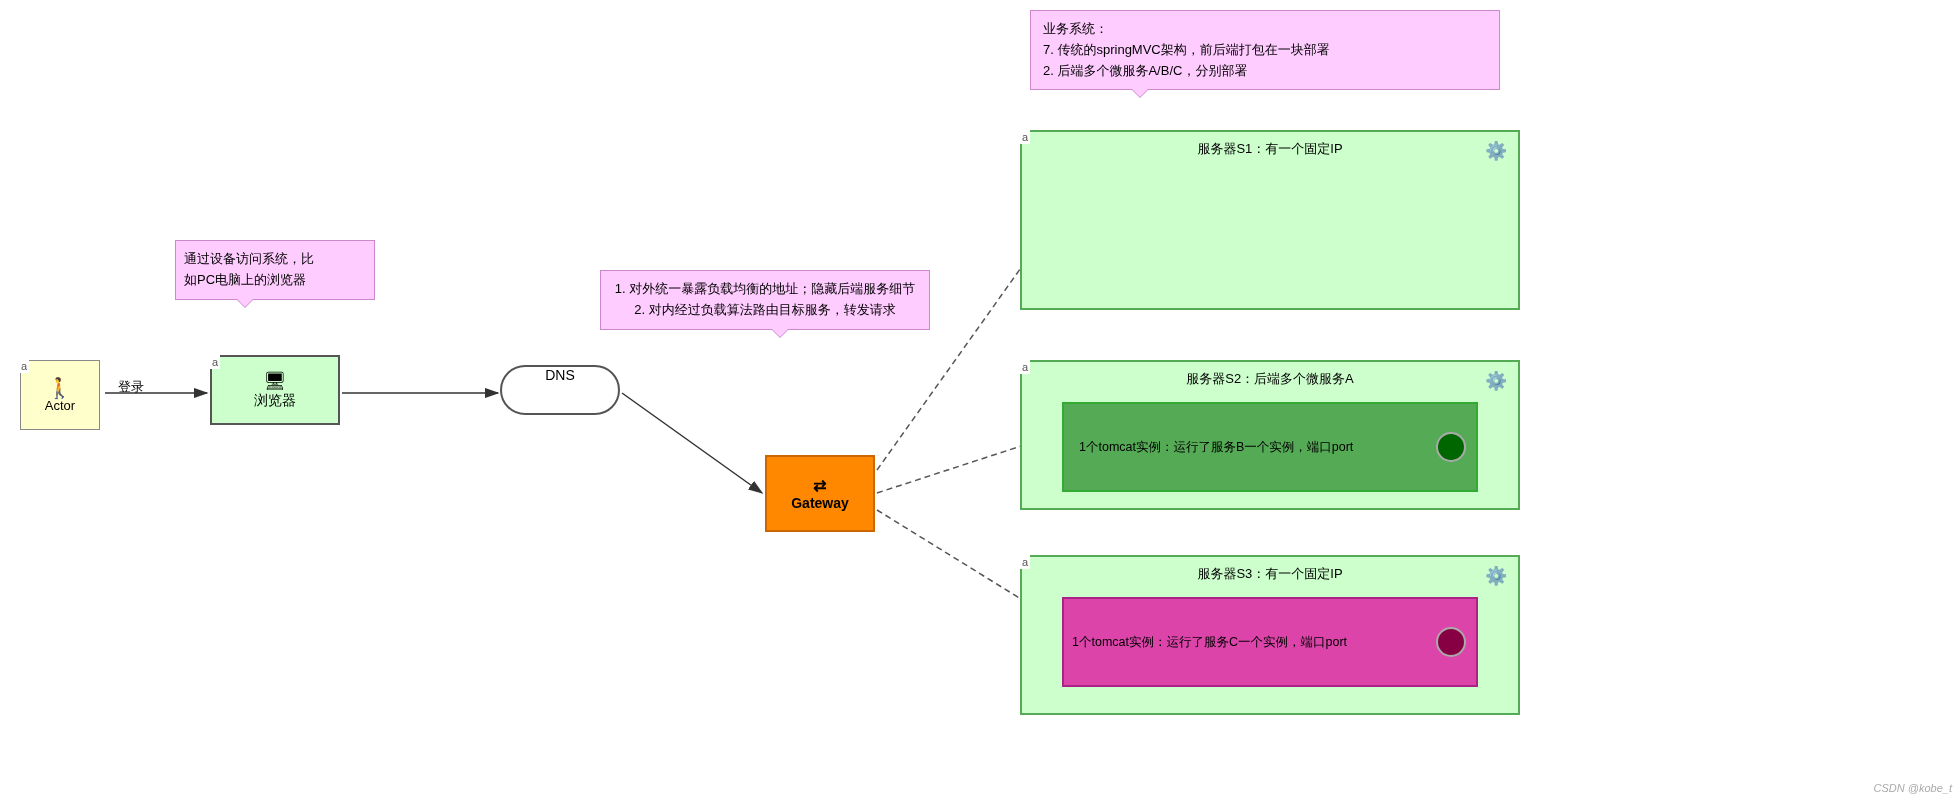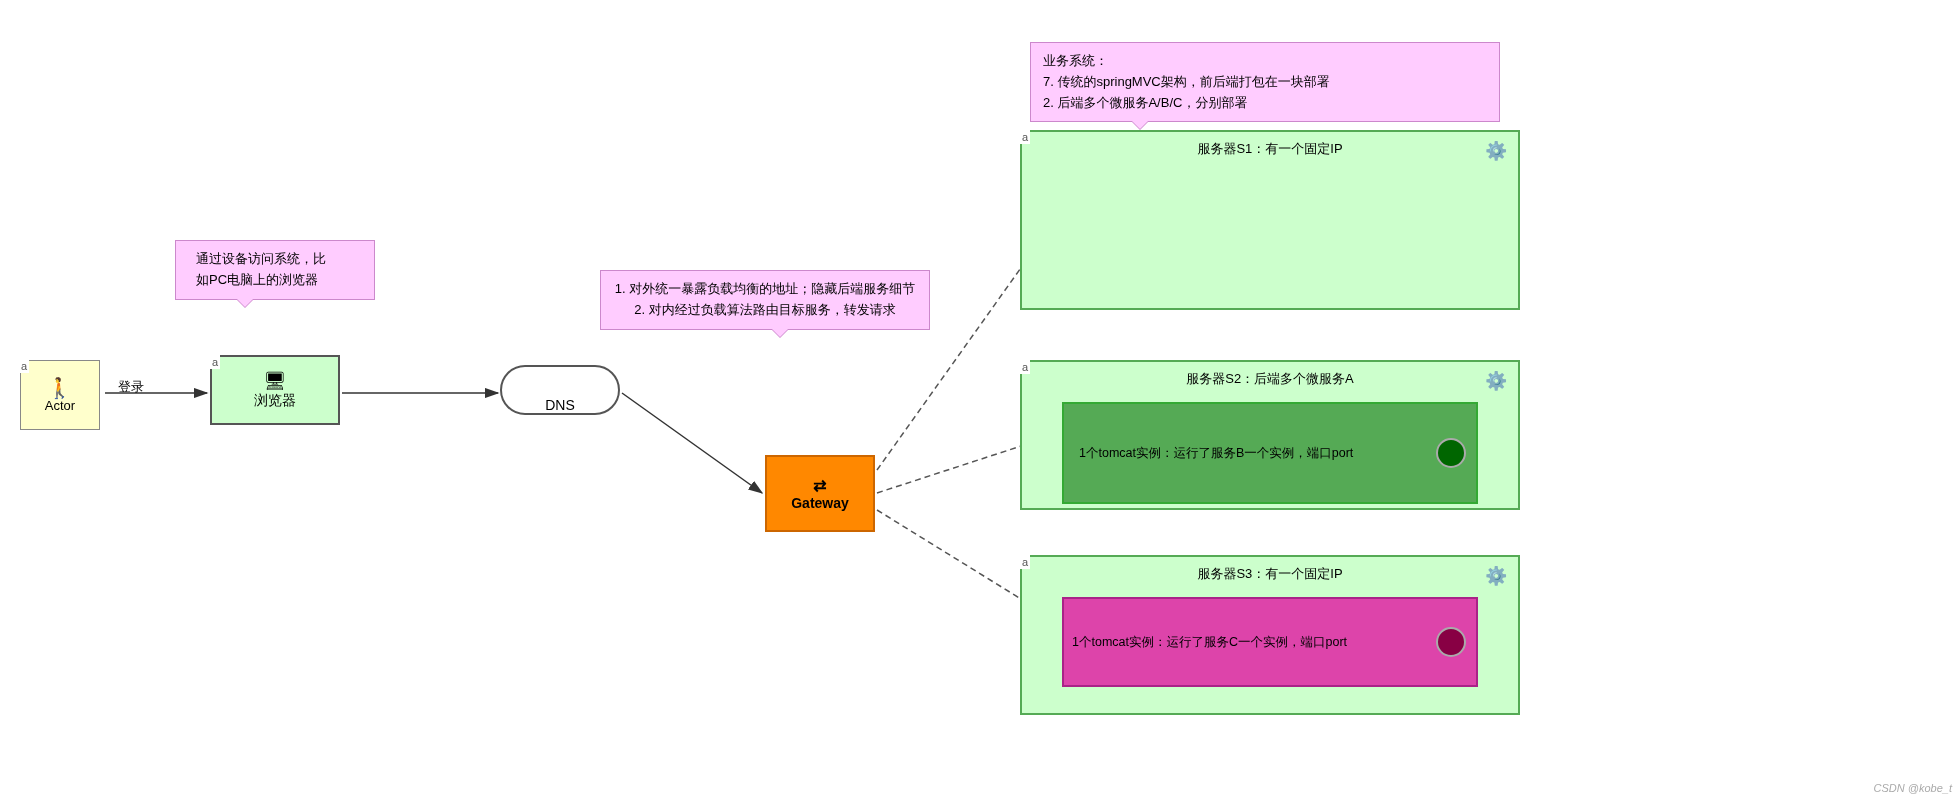--- a/index.html
+++ b/index.html
@@ -61,21 +61,21 @@
     .dns-box {
       position: absolute;
       left: 500px;
       top: 365px;
       width: 120px;
       height: 50px;
       border: 2px solid #555;
       background: #fff;
       border-radius: 25px;
       display: flex;
-      align-items: flex-end;
+      align-items: flex-start;
       justify-content: center;
       font-size: 14px;
     }
 
     
     .gateway-box {
       position: absolute;
       left: 765px;
       top: 455px;
       width: 110px;
@@ -148,21 +148,21 @@
       align-items: center;
       padding-left: 15px;
       color: #eee;
       font-size: 12.5px;
     }
     .tomcat-s2 {
       position: absolute;
       top: 40px;
       left: 40px;
       right: 40px;
-      height: 102px;
+      height: 90px;
       background: #55aa55;
       border: 2px solid #33aa33;
       display: flex;
       align-items: center;
       padding-left: 15px;
       color: #000;
       font-size: 12.5px;
       gap: 44px;
     }
     .tomcat-s3 {
@@ -212,21 +212,20 @@
     .bubble-top-right {
       position: absolute;
       top: 10px;
       left: 1030px;
       width: 470px;
       background: #ffccff;
       border: 1.5px solid #cc88cc;
       padding: 8px 12px;
       font-size: 13px;
       line-height: 1.6;
-      margin-top: 32px;
     }
     .bubble-top-right::after {
       content: '';
       position: absolute;
       bottom: -18px;
       left: 100px;
       border: 9px solid transparent;
       border-top-color: #cc88cc;
     }
     .bubble-top-right::before {
@@ -239,21 +238,21 @@
       z-index: 1;
     }
 
     .bubble-browser {
       position: absolute;
       top: 240px;
       left: 175px;
       width: 200px;
       background: #ffccff;
       border: 1.5px solid #cc88cc;
-      padding: 8px 20px;
+      padding: 8px 8px;
       font-size: 13px;
       line-height: 1.6;
     }
     .bubble-browser::after {
       content: '';
       position: absolute;
       bottom: -18px;
       left: 60px;
       border: 9px solid transparent;
       border-top-color: #cc88cc;

